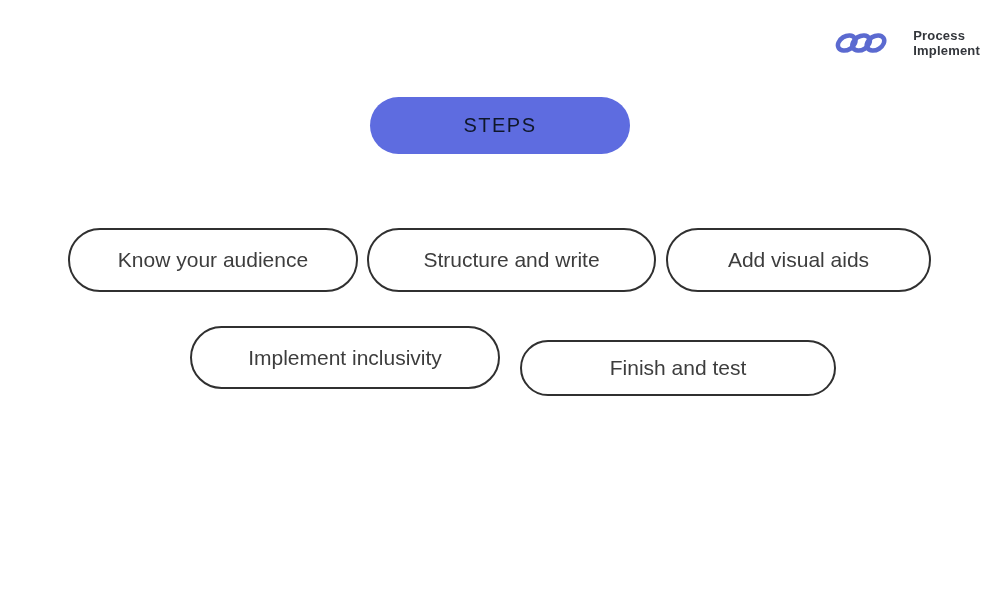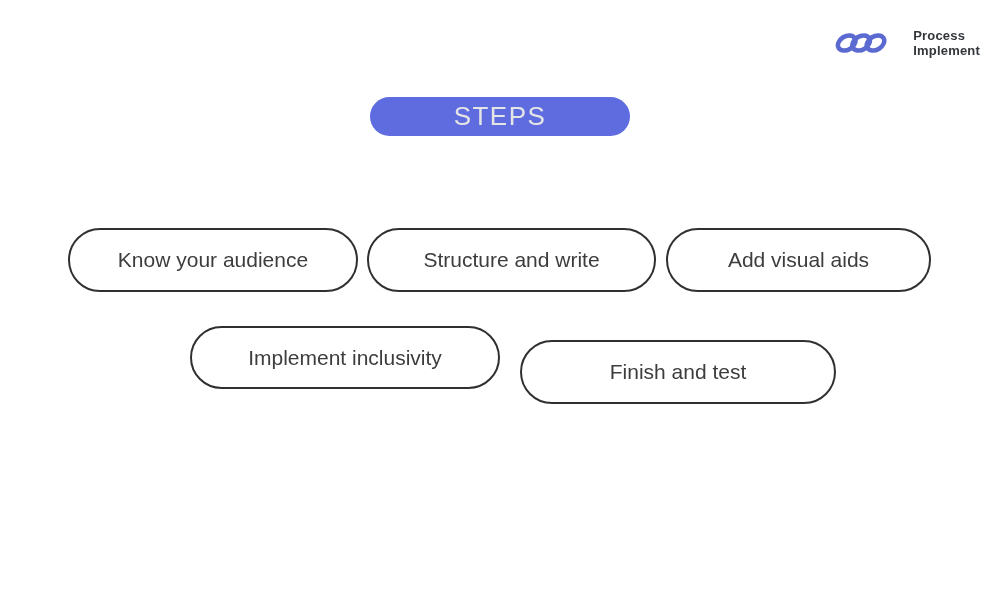--- a/index.html
+++ b/index.html
@@ -30,28 +30,28 @@
     font-size: 13px;
     font-weight: bold;
     line-height: 1.18;
     letter-spacing: 0.2px;
   }
 
   
   .steps-pill {
     position: absolute;
     left: 370px; top: 97px;
-    width: 260px; height: 39px;
+    width: 260px; height: 57px;
     background: #5e6ce0;
     border-radius: 28.5px;
     display: flex;
     align-items: center;
     justify-content: center;
-    color: #e5e5e5;
-    font-size: 26px;
+    color: #0f172a;
+    font-size: 20px;
     letter-spacing: 1.5px;
   }
 
   
   .pill {
     position: absolute;
     height: 64px;
     border: 2px solid #303030;
     border-radius: 32px;
     background: #ffffff;
@@ -59,21 +59,21 @@
     align-items: center;
     justify-content: center;
     color: #3d3d3d;
     font-size: 21px;
     white-space: nowrap;
   }
   .pill-1 { left: 68px;  top: 228px; width: 290px; }
   .pill-2 { left: 367px; top: 228px; width: 289px; }
   .pill-3 { left: 666px; top: 228px; width: 265px; text-align: right; }
   .pill-4 { left: 190px; top: 326px; width: 310px; height: 63px; }
-  .pill-5 { left: 520px; top: 340px; width: 316px; height: 64px; }
+  .pill-5 { left: 520px; top: 340px; width: 316px; height: 56px; }
 </style>
 </head>
 <body>
 
 <div class="canvas">
 
   <div class="logo">
     <span class="logo-icon">
       <svg width="54" height="30" viewBox="0 0 60 32">
         <g fill="none" stroke="#5b6ad0" stroke-width="5" stroke-linecap="round">

